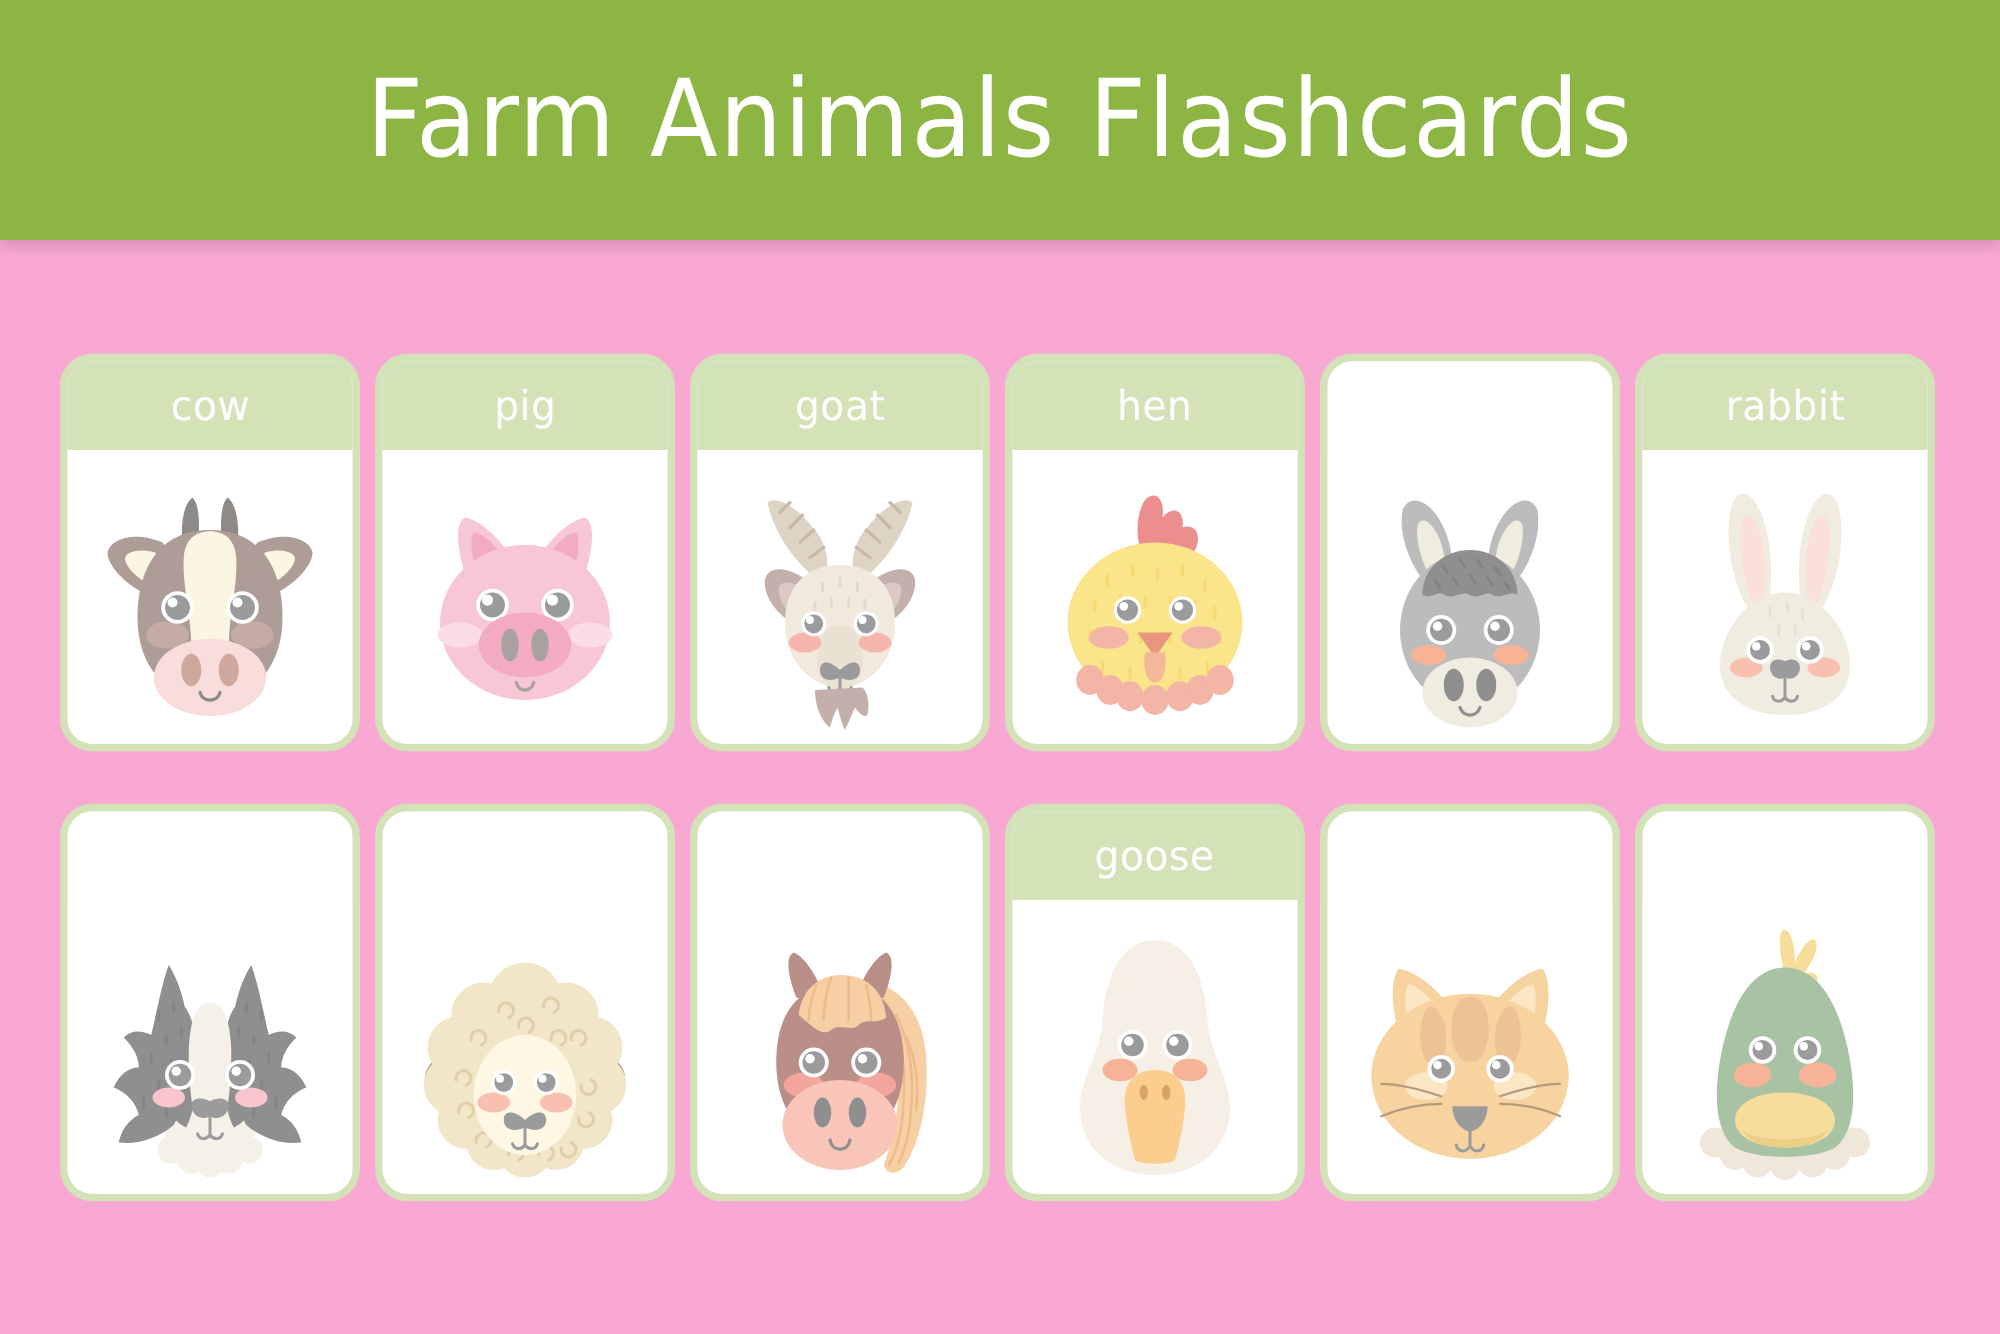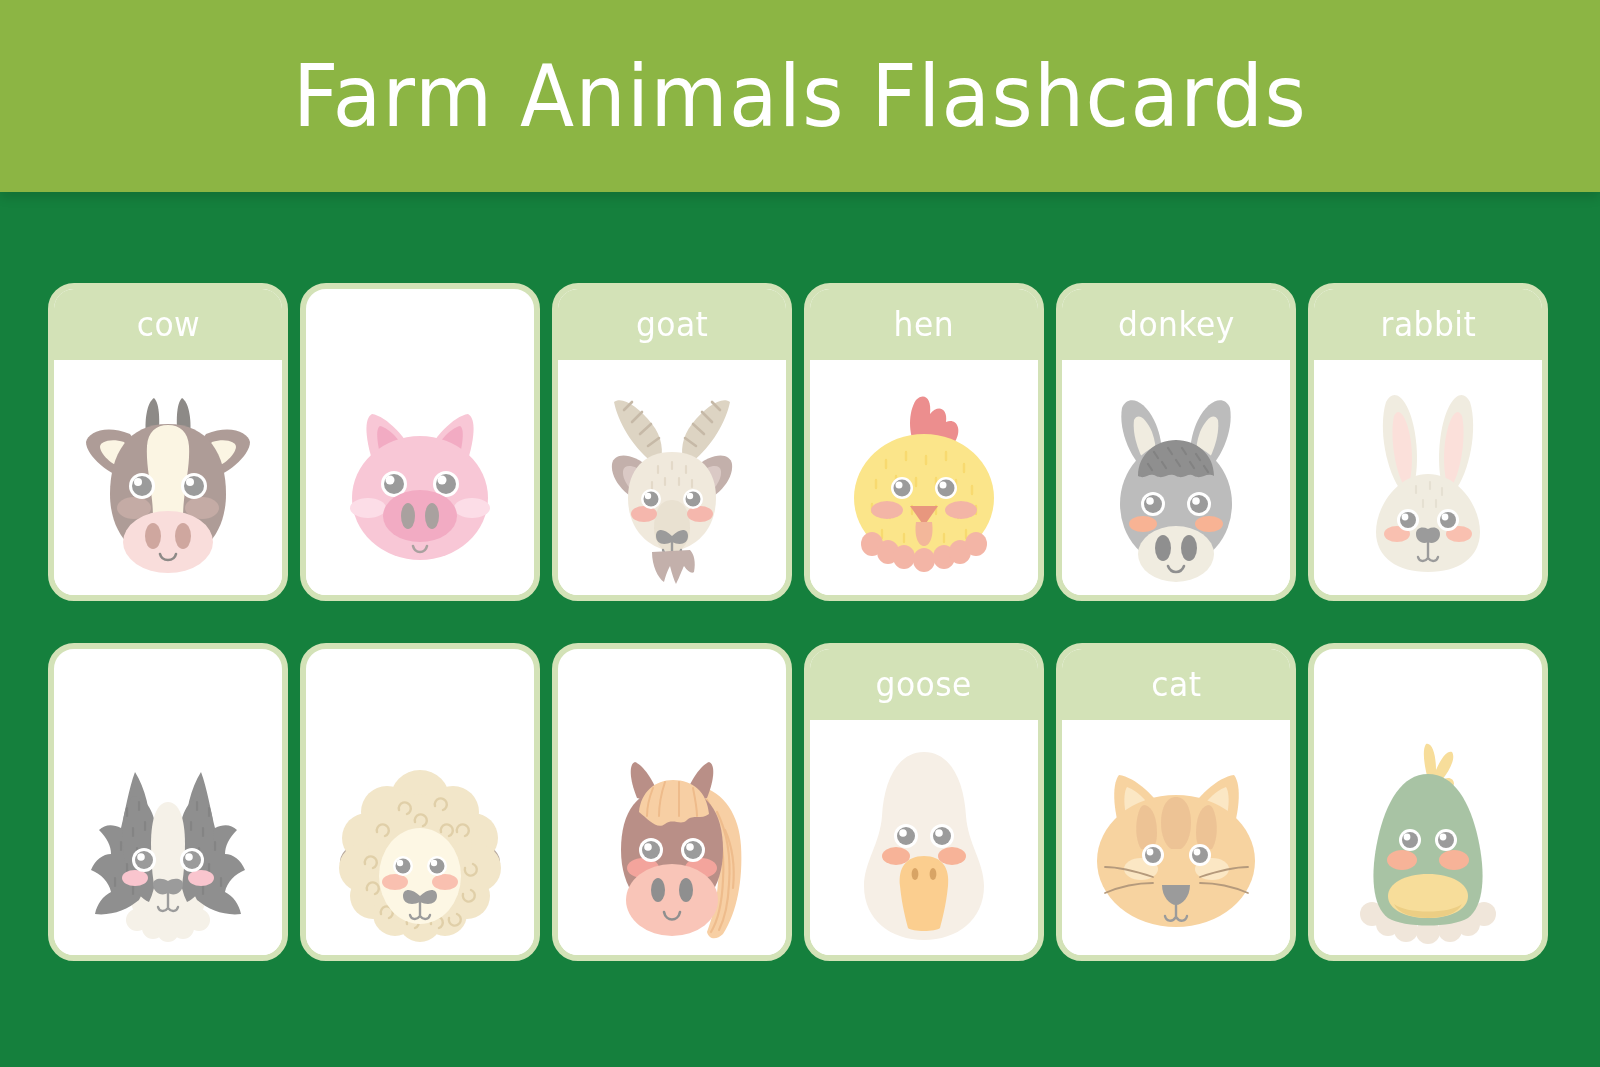--- a/index.html
+++ b/index.html
@@ -3,21 +3,21 @@
 <meta charset="utf-8">
 <title>Farm Animals Flashcards</title>
 <style>
   * { box-sizing: border-box; margin: 0; padding: 0; }
   html, body {
     width: 1600px; height: 1067px;
     background: #ffffff;
     font-family: "DejaVu Sans", sans-serif;
     overflow: hidden;
   }
-  #page { position: relative; width: 1600px; height: 1067px; background:#15803d; }
+  #page { position: relative; width: 1600px; height: 1067px; background:#f9a8d4; }
 
   
   .banner {
     position: absolute; left: 0; top: 0;
     width: 1600px; height: 192px;
     background: #8cb544;
     display: flex; align-items: center; justify-content: center;
     box-shadow: 0 6px 10px rgba(0,0,0,0.12);
     z-index: 5;
   }
@@ -116,20 +116,23 @@
 
           <ellipse cx="100" cy="166" rx="45" ry="31" fill="#f9dddb"></ellipse>
           <ellipse cx="85" cy="160" rx="8" ry="13" fill="#cfa79f"></ellipse>
           <ellipse cx="115" cy="160" rx="8" ry="13" fill="#cfa79f"></ellipse>
           <path d="M92 178 C94 186 106 186 108 178" stroke="#8d8a87" stroke-width="2.6" fill="none" stroke-linecap="round"></path>
         </svg>
       </div>
     </div>
 
     <div class="card">
+      <div class="card-header">
+        <div class="card-label">pig</div>
+      </div>
       <div class="card-body">
         <svg class="art" width="200" height="210" viewBox="0 0 200 210">
 
           <path d="M56 96 C44 62 44 42 52 38 C66 40 88 62 96 84 Z" fill="#f8c7d6"></path>
           <path d="M144 96 C156 62 156 42 148 38 C134 40 112 62 104 84 Z" fill="#f8c7d6"></path>
           <path d="M62 86 C56 64 56 52 60 50 C70 52 84 68 88 82 Z" fill="#f2abc3"></path>
           <path d="M138 86 C144 64 144 52 140 50 C130 52 116 68 112 82 Z" fill="#f2abc3"></path>
 
           <ellipse cx="100" cy="122" rx="68" ry="62" fill="#f8c7d6"></ellipse>
 
@@ -264,23 +267,20 @@
               <ellipse cx="100" cy="184" rx="11" ry="12"></ellipse>
             <ellipse cx="120" cy="181" rx="11" ry="12"></ellipse>
               <ellipse cx="136" cy="176" rx="11" ry="12"></ellipse>
             <ellipse cx="152" cy="168" rx="11" ry="12"></ellipse>
           </g>
         </svg>
       </div>
     </div>
 
     <div class="card">
-      <div class="card-header">
-        <div class="card-label">donkey</div>
-      </div>
       <div class="card-body">
         <svg class="art" width="200" height="210" viewBox="0 0 200 210">
 
           <path d="M74 100 C56 86 42 56 46 32 C52 18 68 24 78 44 C88 64 88 90 82 102 Z" fill="#bcbcbc"></path>
           <path d="M126 100 C144 86 158 56 154 32 C148 18 132 24 122 44 C112 64 112 90 118 102 Z" fill="#bcbcbc"></path>
           <path d="M74 94 C64 82 56 60 58 44 C62 36 70 42 76 56 C82 72 80 88 77 95 Z" fill="#f0ece0"></path>
           <path d="M126 94 C136 82 144 60 142 44 C138 36 130 42 124 56 C118 72 120 88 123 95 Z" fill="#f0ece0"></path>
 
           <ellipse cx="100" cy="128" rx="56" ry="62" fill="#bcbcbc"></ellipse>
 
@@ -536,23 +536,20 @@
           <circle cx="115" cy="99" r="3.8" fill="#ffffff"></circle>
 
           <path d="M100 122 C118 122 126 134 124 152 C122 172 118 186 116 194 C112 198 88 198 84 194 C82 186 78 172 76 152 C74 134 82 122 100 122 Z" fill="#fbce8f"></path>
           <ellipse cx="91" cy="140" rx="3.4" ry="6" fill="#d8a465"></ellipse>
           <ellipse cx="109" cy="140" rx="3.4" ry="6" fill="#d8a465"></ellipse>
         </svg>
       </div>
     </div>
 
     <div class="card">
-      <div class="card-header">
-        <div class="card-label">cat</div>
-      </div>
       <div class="card-body">
         <svg class="art" width="215" height="200" viewBox="0 0 215 200">
 
           <path d="M56 104 C44 74 42 44 50 34 C66 36 88 56 98 76 Z" fill="#f7d3a0"></path>
           <path d="M159 104 C171 74 173 44 165 34 C149 36 127 56 117 76 Z" fill="#f7d3a0"></path>
           <path d="M62 92 C54 70 54 52 58 46 C70 50 84 66 90 80 Z" fill="#fbe7c4"></path>
           <path d="M153 92 C161 70 161 52 157 46 C145 50 131 66 125 80 Z" fill="#fbe7c4"></path>
 
           <ellipse cx="107" cy="120" rx="79" ry="66" fill="#f7d3a0"></ellipse>
 

